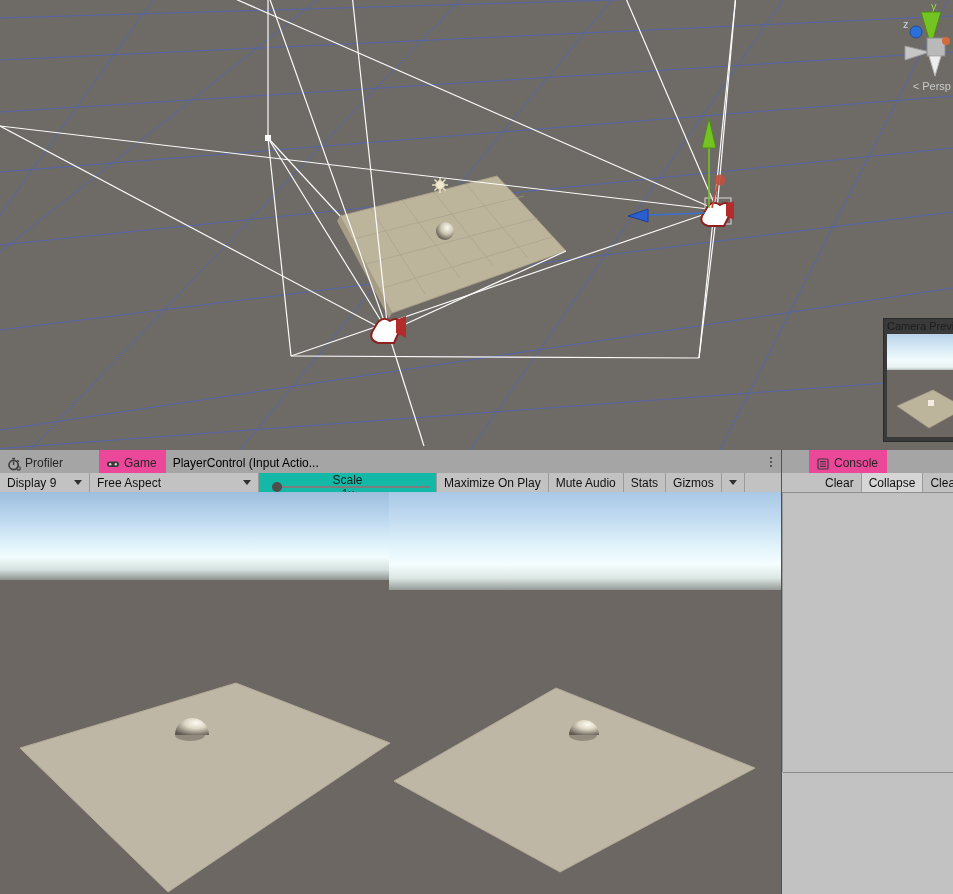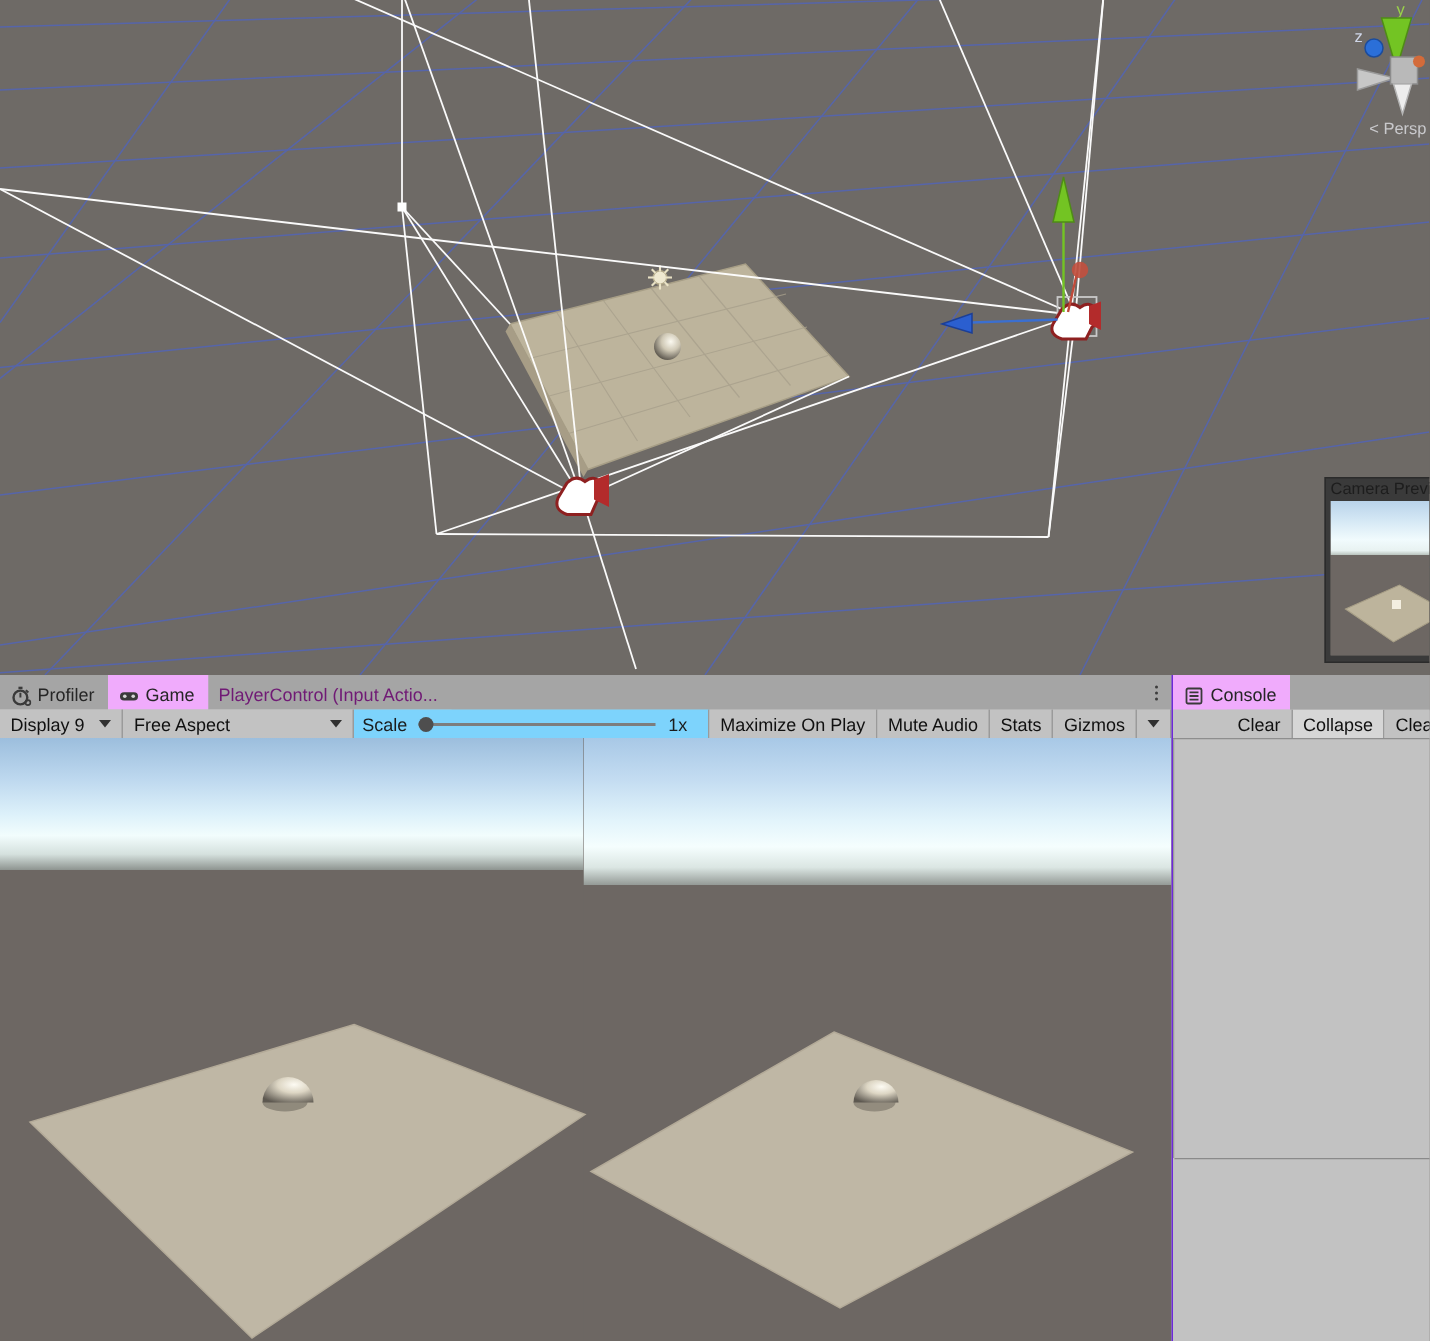--- a/index.html
+++ b/index.html
@@ -21,35 +21,35 @@
   .cp-sky{position:absolute;left:0;top:0;width:100%;height:36px;
     background:linear-gradient(to bottom,#b9d3ea 0%,#d6e9f5 38%,#f1fbfd 72%,#e8f2f1 92%,#b9c3bd 100%);}
   .cp-ground{position:absolute;left:0;top:36px;width:100%;height:67px;background:#6d6763;}
 
   
   #lower{position:absolute;left:0;top:450px;width:953px;height:444px;background:#9e9e9e;}
 
   .tabbar{position:absolute;height:23px;background:#a5a5a5;border-bottom:1px solid #858585;}
   .tab{position:relative;float:left;height:26px;line-height:22px;padding:0 9px 0 7px;font-size:12px;color:#262626;
        display:flex;align-items:center;gap:4px;white-space:nowrap;background:#a5a5a5;}
-  .tab.active{background:#f0abfc;}
-  .tab.inactive-plain{color:#701a75;}
+  .tab.active{background:#ec4899;margin-left:27px;}
+  .tab.inactive-plain{color:#000000;}
   .tab-icon{display:inline-block;width:14px;height:14px;flex:0 0 14px;}
 
   .toolbar{position:absolute;height:19px;background:#c2c2c2;border-bottom:1px solid #8e8e8e;display:flex;align-items:stretch;}
   .tb-btn{display:flex;align-items:center;height:19px;padding:0 7px;font-size:12px;color:#101010;
           border-right:1px solid #9a9a9a;background:#c2c2c2;white-space:nowrap;}
   .tb-btn.pressed{background:#d6d6d6;}
   .caret{width:0;height:0;border-left:4px solid transparent;border-right:4px solid transparent;border-top:5px solid #303030;margin-left:6px;}
 
   
   #game-toolbar{left:0;top:23px;width:781px;}
   #gt-display{width:75px;justify-content:space-between;}
   #gt-aspect{width:154px;justify-content:space-between;}
-  #gt-scalewrap{display:flex;align-items:center;height:19px;padding:0 6px;border-right:1px solid #9a9a9a;background:#7dd3fc;}
+  #gt-scalewrap{display:flex;align-items:center;height:19px;padding:0 6px;border-right:1px solid #9a9a9a;background:#14b8a6;flex-direction:column;}
   .slider-track{position:relative;width:158px;height:19px;display:flex;align-items:center;margin-left:7px;}
   .slider-track .line{position:absolute;left:0;right:0;height:2px;background:#7d7d7d;}
   .slider-track .knob{position:absolute;left:0;width:10px;height:10px;border-radius:50%;background:#4e4e4e;}
   #gt-scaleval{padding-left:9px;padding-right:8px;}
 
   
   #game-tab-menu{position:absolute;right:0;top:0;width:20px;height:23px;display:flex;flex-direction:column;
                  align-items:center;justify-content:center;gap:2px;}
   #game-tab-menu i{display:block;width:2px;height:2px;background:#3c3c3c;border-radius:50%;}
 

